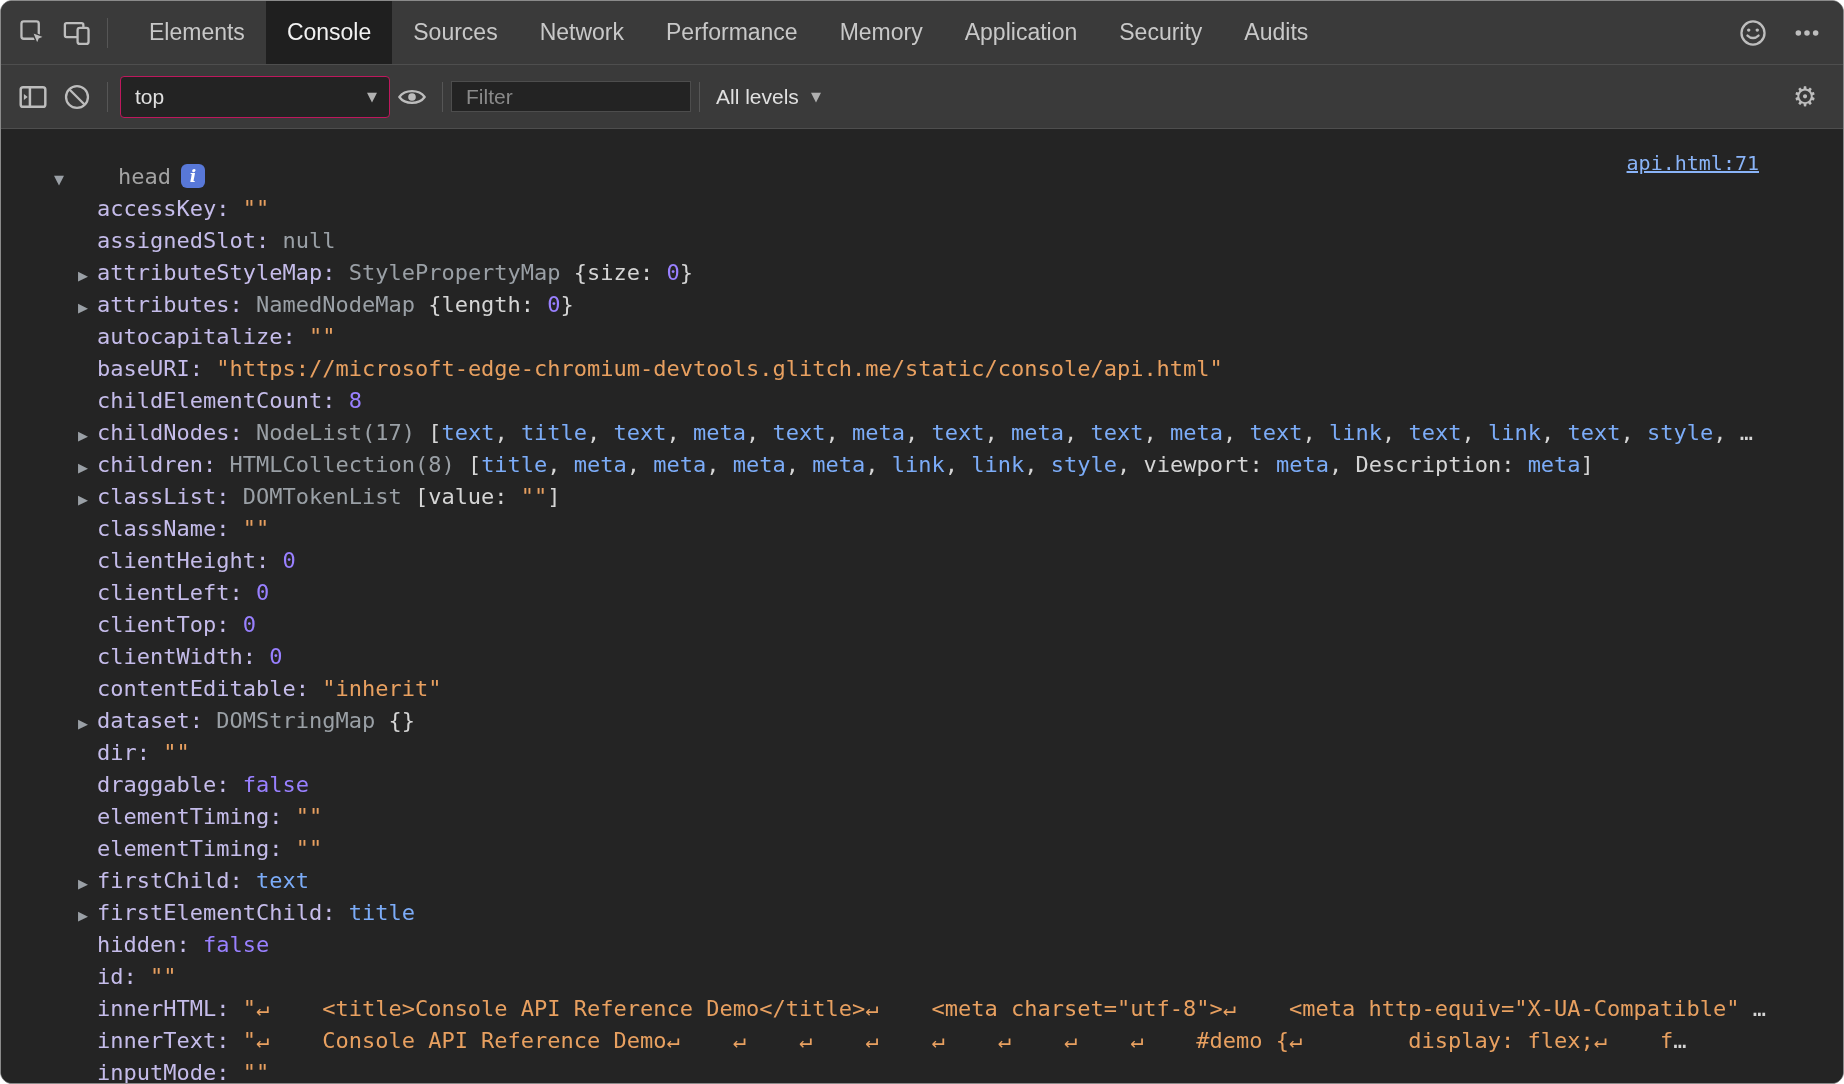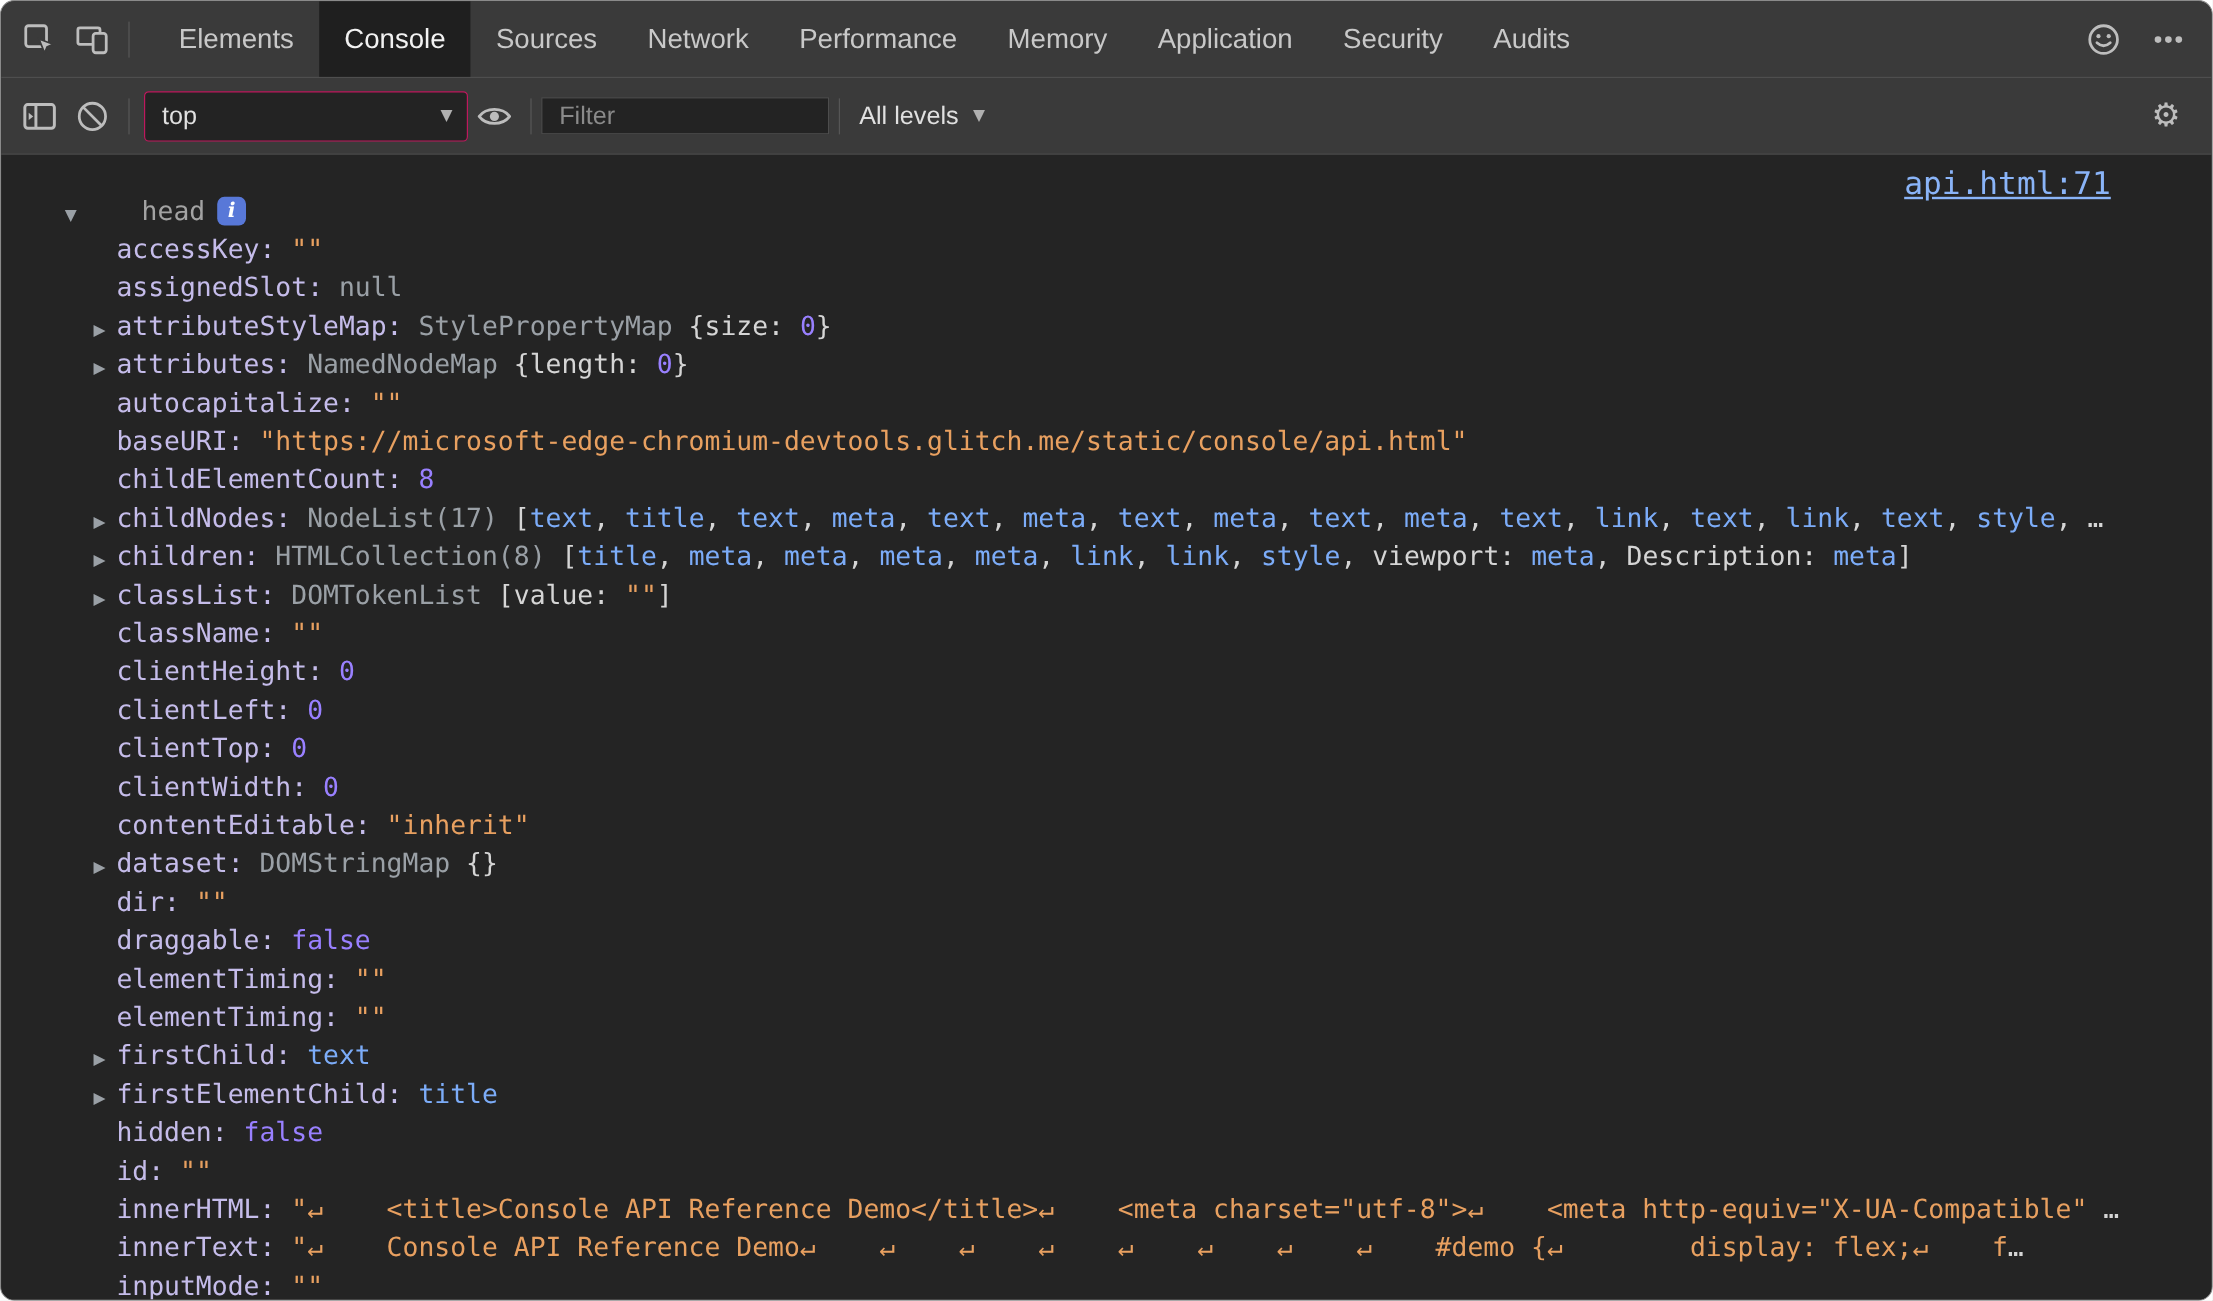--- a/index.html
+++ b/index.html
@@ -23,21 +23,21 @@
     display:flex; align-items:center; padding:0 12px 0 14px; color:#e0e0e0; font-size:21px; flex:none; cursor:pointer; margin-left:4px; }
   .context-select .dd-arrow { margin-left:auto; }
   .dd-arrow { font-size:13px; color:#b0b0b0; font-family:"DejaVu Sans",sans-serif; }
   .filter-input { width:240px; height:31px; background:#232323; border:1px solid #4d4d4d; border-radius:0;
     color:#dddddd; font-size:21px; padding:0 14px; outline:none; font-family:"Liberation Sans",sans-serif; flex:none; }
   .filter-input::placeholder { color:#8a8a8a; }
   .levels-select { display:flex; align-items:center; gap:12px; color:#e0e0e0; font-size:21px; padding:0 8px; cursor:pointer; white-space:nowrap; }
   .gear { font-size:27px; color:#bdbdbd; font-family:"DejaVu Sans",sans-serif; }
   .console-output { position:relative; flex:1; overflow:hidden; background:#242424;
     font-family:"DejaVu Sans Mono",monospace; font-size:22px; }
-  .source-link { position:absolute; top:10px; right:84px; color:#8ab4f8; text-decoration:underline; font-size:26px; cursor:pointer; }
+  .source-link { position:absolute; top:22px; right:84px; color:#8ab4f8; text-decoration:underline; font-size:20px; cursor:pointer; }
   .tree { margin-top:32px; }
   .crow { height:32px; line-height:32px; white-space:pre; }
   .crow.root { padding-left:53px; }
   .crow.prop { padding-left:77px; }
   .arrow { display:inline-block; width:19px; font-size:13px; color:#9aa0a6; font-family:"DejaVu Sans",sans-serif; }
   .crow.root .arrow { width:20px; }
   .objname { color:#a3a3a3;margin-left:44px; }
   .ibadge { display:inline-block; width:24px; height:24px; line-height:24px; text-align:center;
     background:#5878d8; color:#ffffff; border-radius:6px; margin-left:10px;
     font-family:"DejaVu Serif",serif; font-style:italic; font-weight:bold; font-size:17px; vertical-align:2px; }

